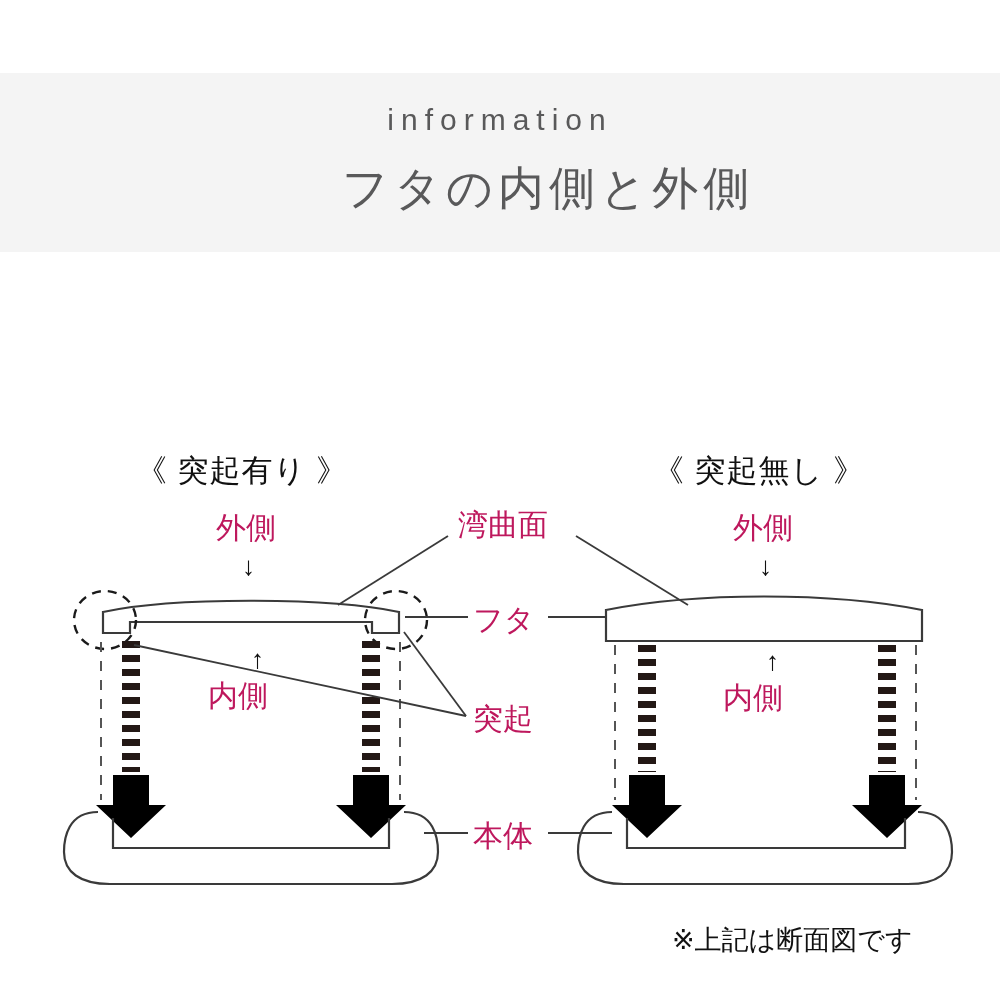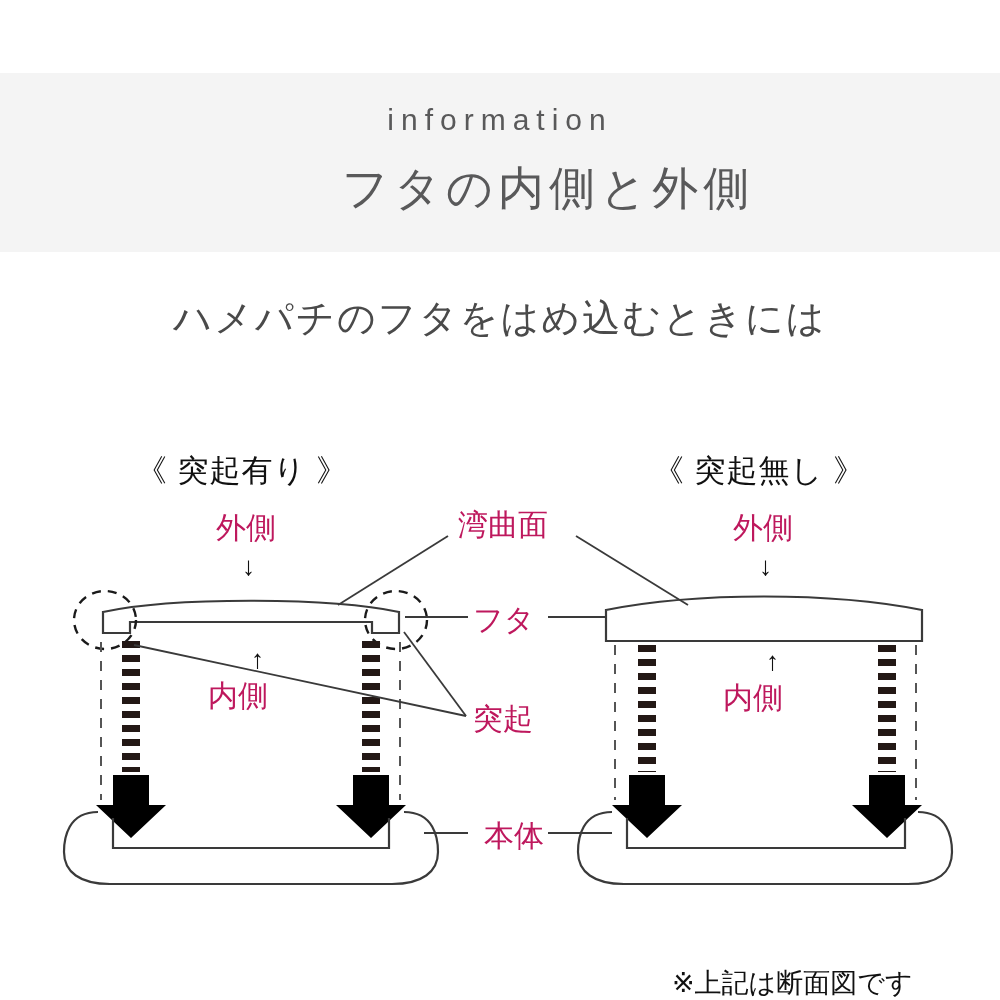--- a/index.html
+++ b/index.html
@@ -68,35 +68,33 @@
     font-size:26px;
     color:#111;
     line-height:1;
   }
   .footnote{
     position:absolute;
     font-size:27px;
     color:#111;
     white-space:nowrap;
     font-weight:500;
-    margin-top:43px;
   }
   svg.diagram-svg{position:absolute;left:0;top:0;width:1000px;height:1000px;}
 </style>
 </head>
 <body>
 
 <div id="page">
 
   <div class="header-band"></div>
   <div class="header-eyebrow">information</div>
   <div class="header-title">フタの内側と外側</div>
 
   <div class="lead">
-    <div>ハメパチのフタをはめ込むときには</div>
   </div>
 
   <div class="diagram">
 
     <svg class="diagram-svg" viewBox="0 0 1000 1000">
 
       <path d="M 103 612
                L 103 633
                L 130 633
                L 130 622
@@ -172,18 +170,18 @@
 
     <div class="section-title" style="left:653px;top:450px;">《 突起無し 》</div>
     <div class="dlabel" style="left:733px;top:508px;">外側</div>
     <div class="arrowchar" style="left:759px;top:553px;">↓</div>
     <div class="arrowchar" style="left:766px;top:648px;">↑</div>
     <div class="dlabel" style="left:723px;top:678px;">内側</div>
 
     <div class="dlabel" style="left:458px;top:505px;">湾曲面</div>
     <div class="dlabel" style="left:473px;top:600px;">フタ</div>
     <div class="dlabel" style="left:473px;top:699px;">突起</div>
-    <div class="dlabel" style="left:473px;top:816px;margin-left:11px;">本体</div>
+    <div class="dlabel" style="left:473px;top:816px;">本体</div>
 
     <div class="footnote" style="left:672px;top:922px;">※上記は断面図です</div>
   </div>
 
 </div>
 
 </body></html>

